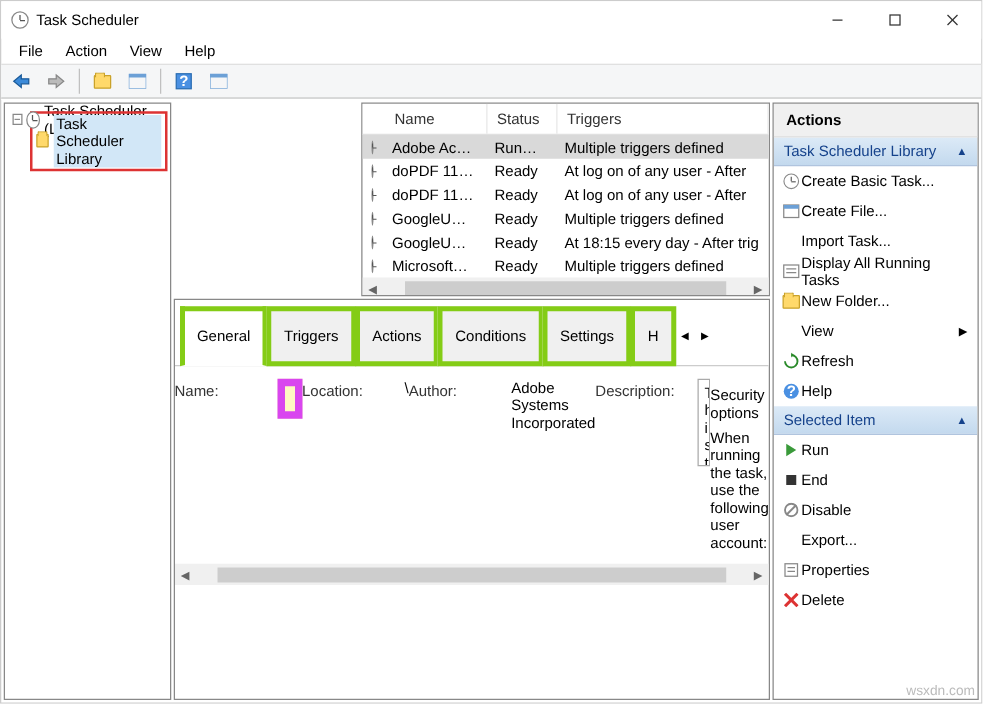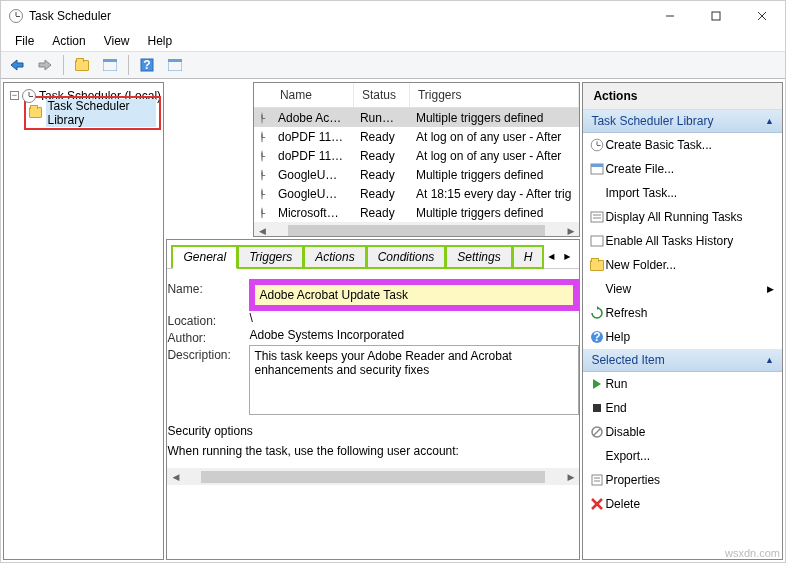--- a/index.html
+++ b/index.html
@@ -32,24 +32,24 @@
 .listrow .cell { padding: 1px 8px; white-space: nowrap; overflow: hidden; text-overflow: ellipsis; }
 .listrow .ic { width: 16px; display: flex; justify-content: center; }
 .col-name { width: 100px; }
 .col-status { width: 56px; }
 .col-trig { flex: 1; }
 .hscroll { height: 17px; background: #f0f0f0; display: flex; align-items: center; }
 .hscroll .thumb { flex: 1; background: #cdcdcd; height: 12px; margin: 0 17px; }
 .hscroll .arbtn { width: 17px; height: 17px; display: flex; align-items: center; justify-content: center; color: #666; font-size: 9px; }
 .detailpane { border: 1px solid #888; background: #fff; flex: 1; display: flex; flex-direction: column; overflow: hidden; }
 .tabs { display: flex; border-bottom: 1px solid #ccc; padding: 4px 4px 0 4px; background: #fff; }
-.tab { padding: 3px 10px; border: 2px solid #84cc16; background: #f0f0f0; margin-right: -1px; position: relative; top: 1px; font-style: italic; }
+.tab { padding: 13px 10px; border: 4px solid #84cc16; background: #f0f0f0; margin-right: -1px; position: relative; top: 1px; }
 .tab.active { background: #fff; border-bottom: 1px solid #fff; }
 .tabscroll { width: 16px; display: flex; align-items: center; justify-content: center; font-size: 8px; }
-.form { padding: 10px 0; display: flex; flex-direction: column; overflow: hidden; }
+.form { padding: 10px 0; display: flex; flex-direction: row; overflow: hidden; }
 .frow { display: flex; align-items: flex-start; }
 .frow .lbl { width: 82px; color: #333; padding-top: 3px; }
 .frow .val { flex: 1; }
 .frow input[type=text] { width: 100%; border: 6px solid #d946ef; padding: 3px 4px; font-size: 12px; background: #fef9c3; }
 .frow textarea { width: 100%; height: 70px; border: 1px solid #aaa; padding: 3px 4px; font-size: 12px; resize: none; background: #fff; }
 .secopt { margin-top: 6px; }
 .actions { width: 232px; }
 .actions-hdr { background: #f0f0f0; padding: 6px 10px; font-weight: 600; border-bottom: 1px solid #ddd; }
 .actions-body { flex: 1; overflow: hidden; }
 .act-section { background: linear-gradient(#dceaf7, #c3d9ee); padding: 4px 8px; display: flex; align-items: center; justify-content: space-between; color: #15428b; border-bottom: 1px solid #b0c4de; }
@@ -289,28 +289,20 @@
               <svg width="14" height="14" viewBox="0 0 14 14">
                 <rect x="1" y="2" width="12" height="10" fill="#fff" stroke="#888"></rect>
                 <line x1="3" y1="5" x2="11" y2="5" stroke="#888"></line>
                 <line x1="3" y1="8" x2="11" y2="8" stroke="#888"></line>
               </svg>
             </span>
             <span>Display All Running Tasks</span>
           </div>
         <div class="act-item">
             <span class="ico">
-              <svg width="14" height="14" viewBox="0 0 14 14">
-                <rect x="1" y="2" width="12" height="10" fill="#fff" stroke="#888"></rect>
-              </svg>
-            </span>
-            <span>Enable All Tasks History</span>
-          </div>
-        <div class="act-item">
-            <span class="ico">
               <span class="icon-folder"></span>
             </span>
             <span>New Folder...</span>
           </div>
         <div class="act-item">
             <span>View</span>
             <span class="chev">▶</span>
           </div>
         <div class="act-item">
             <span class="ico">

